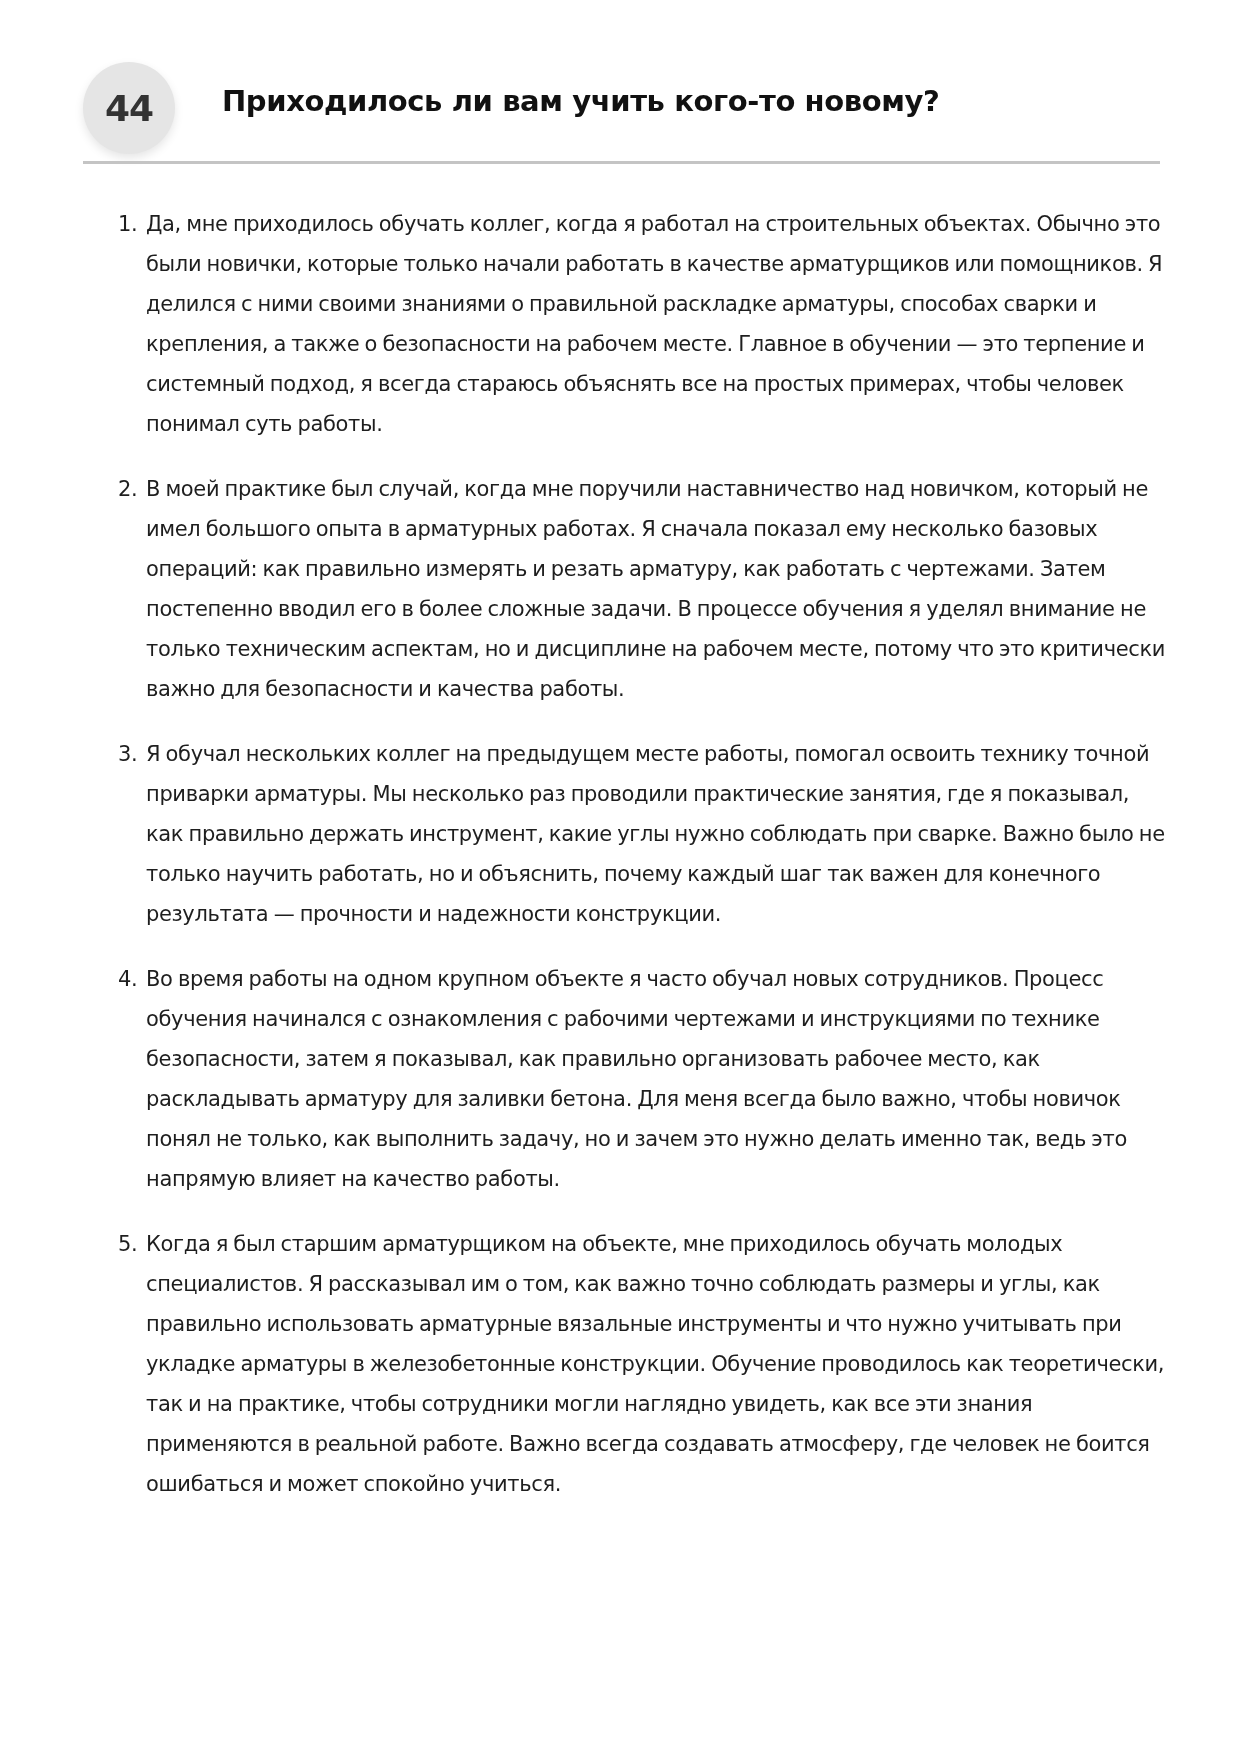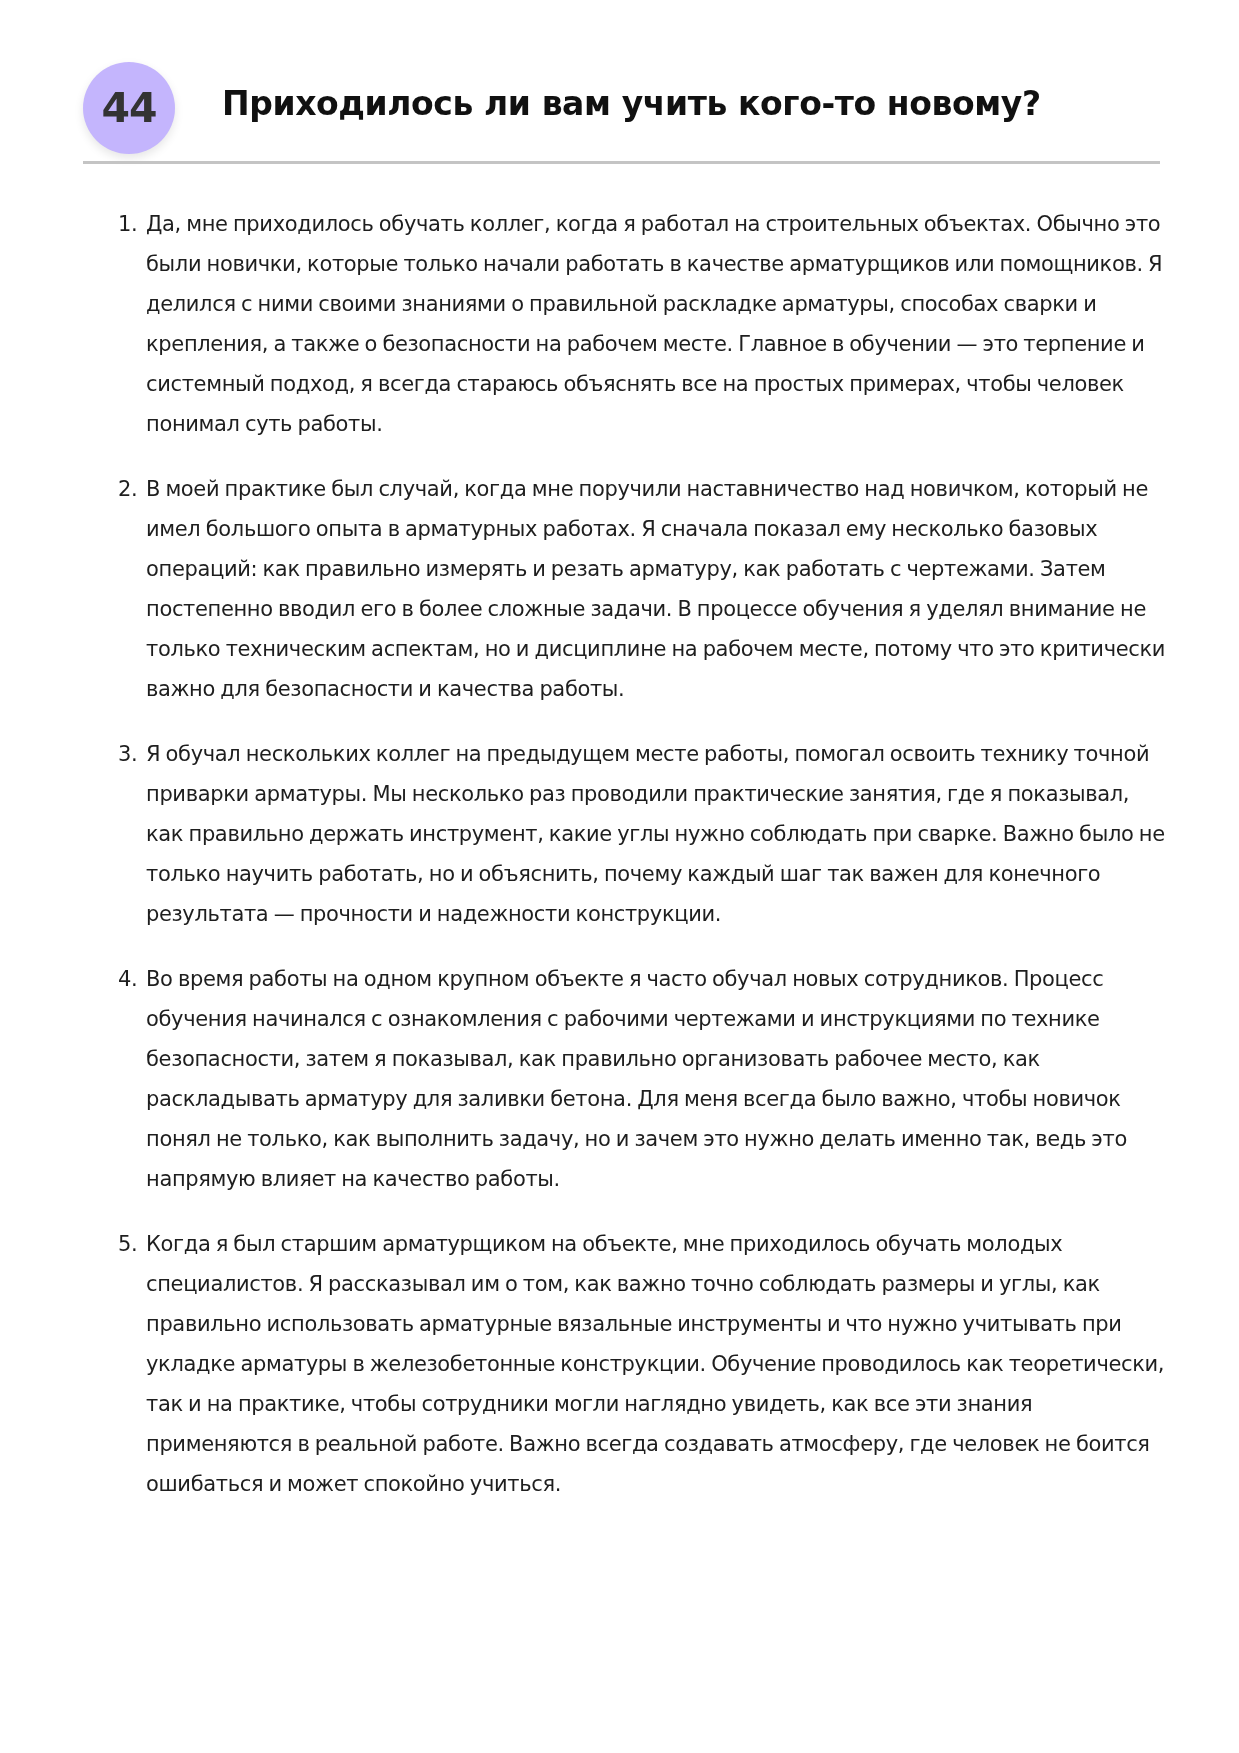--- a/index.html
+++ b/index.html
@@ -22,38 +22,38 @@
       width: 1077px;
       height: 104px;
     }
     .badge {
       position: absolute;
       left: 0;
       top: 2px;
       width: 92px;
       height: 92px;
       border-radius: 50%;
-      background: #c4b5fd;
+      background: #e5e5e5;
       box-shadow: 0 4px 10px rgba(0,0,0,0.10);
       display: flex;
       align-items: center;
       justify-content: center;
       font-family: "DejaVu Sans", sans-serif;
       font-weight: bold;
-      font-size: 41px;
+      font-size: 36px;
       color: #333333;
       letter-spacing: -1px;
     }
     .title {
       position: absolute;
       left: 139px;
       top: 24px;
       font-family: "DejaVu Sans", sans-serif;
       font-weight: bold;
-      font-size: 33px;
+      font-size: 29px;
       color: #111111;
       white-space: nowrap;
       letter-spacing: -0.4px;
     }
     .rule {
       position: absolute;
       left: 83px;
       top: 161px;
       width: 1077px;
       height: 3px;

